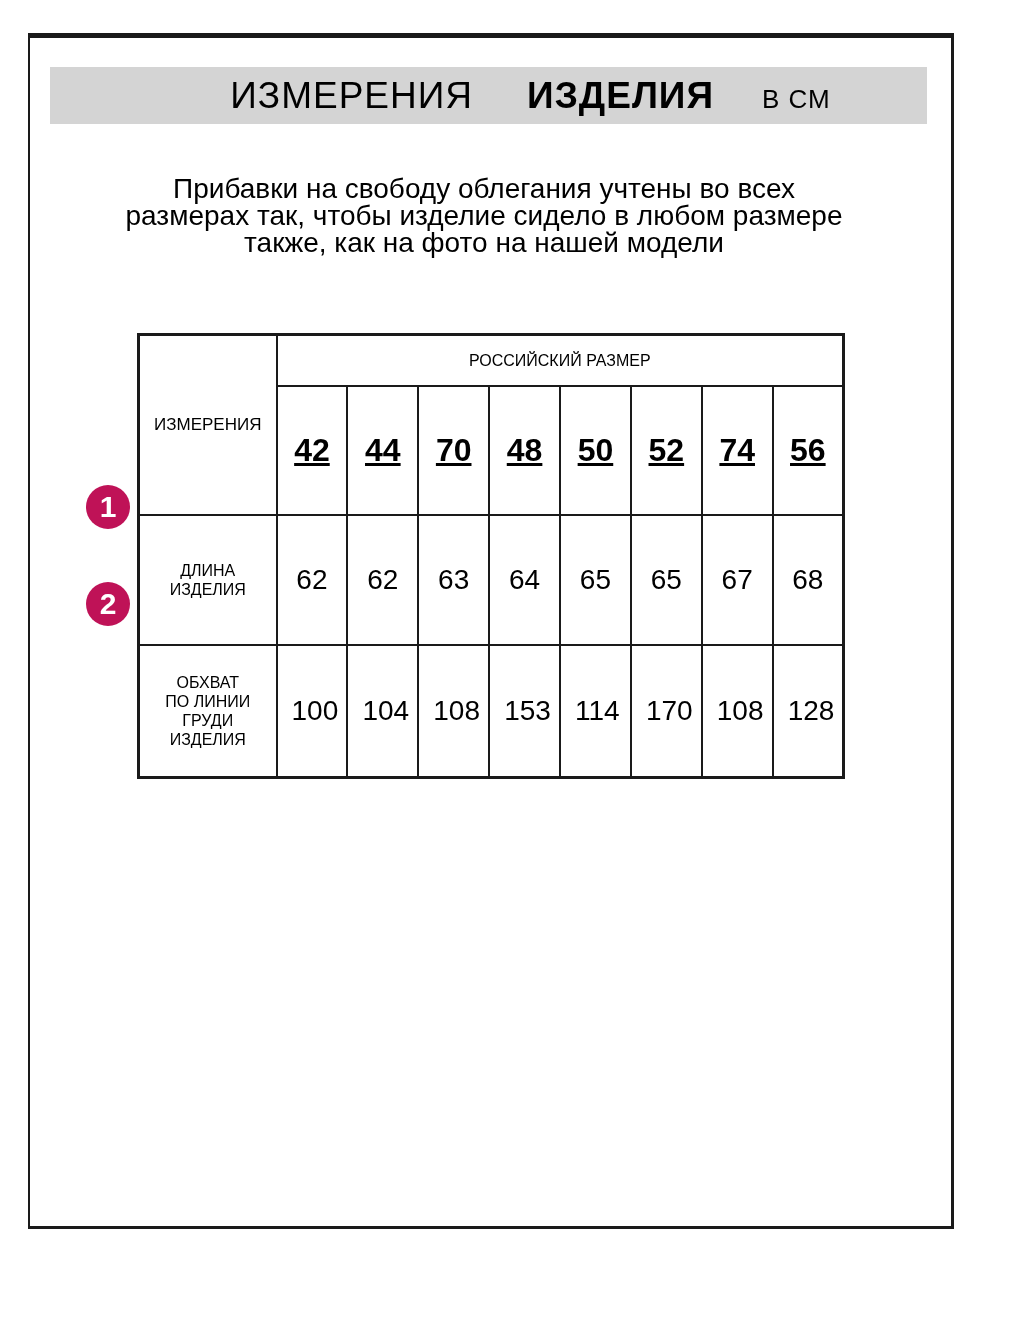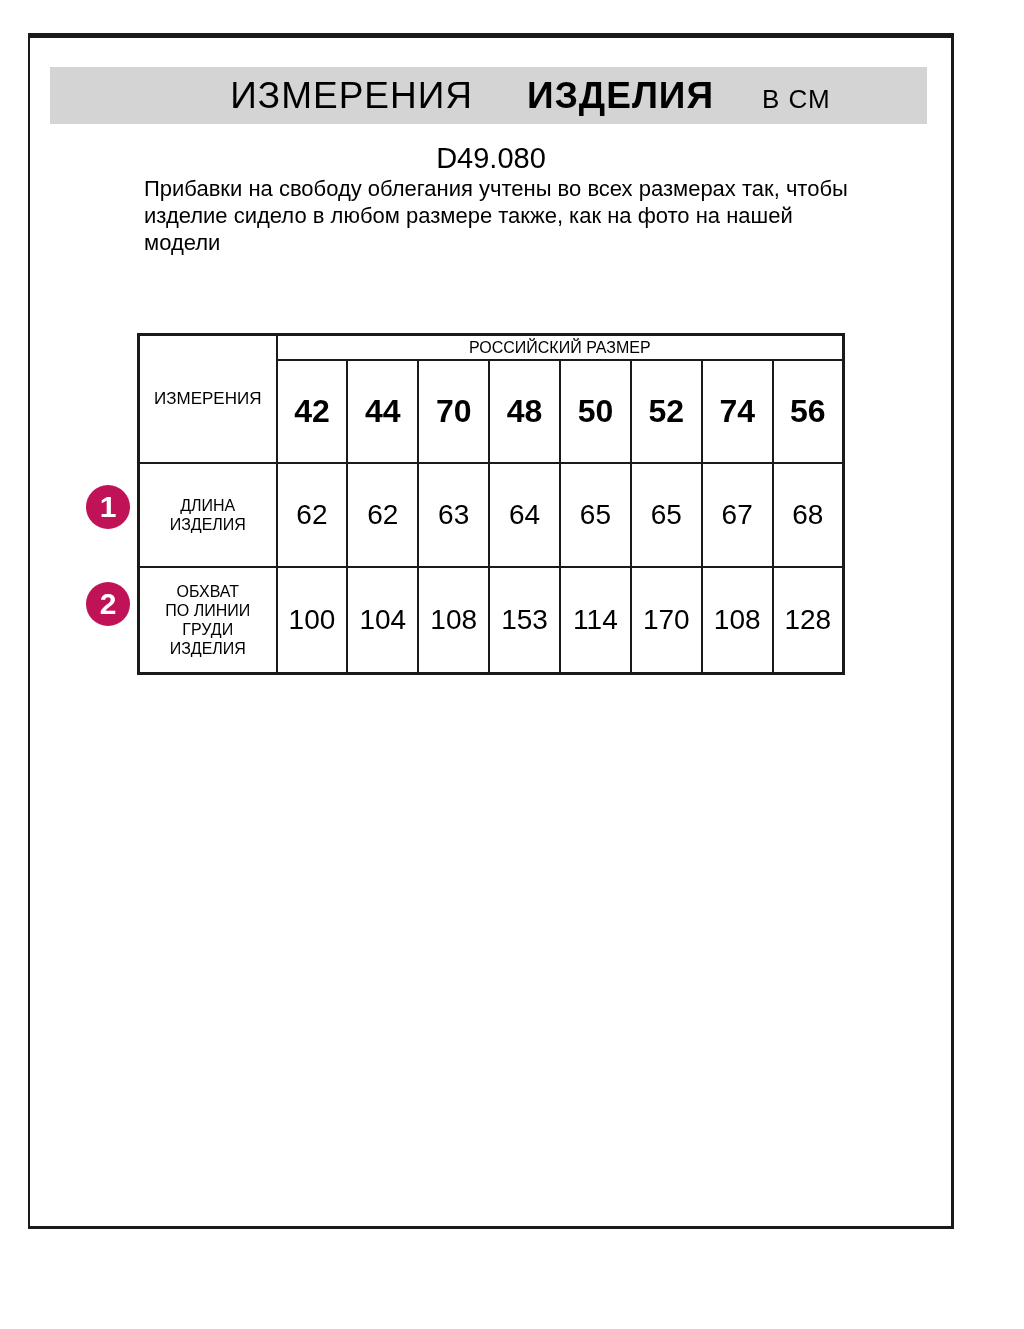--- a/index.html
+++ b/index.html
@@ -24,36 +24,36 @@
     padding-left:84px;box-sizing:border-box;
   }
   .title-regular{font-size:37px;font-weight:400;letter-spacing:1px;}
   .title-bold{font-size:37px;font-weight:700;letter-spacing:1px;margin-left:54px;}
   .title-unit{font-size:26px;font-weight:400;margin-left:48px;letter-spacing:1px;}
   .model-code{
     position:absolute;left:28px;top:142px;width:926px;
     text-align:center;font-size:29px;font-weight:400;
   }
   .description{
-    position:absolute;left:144px;top:175px;width:720px;
-    font-size:22px;line-height:27px;font-weight:400;
+    position:absolute;left:124px;top:175px;width:720px;
+    text-align:center;font-size:28px;line-height:27px;font-weight:400;
   }
   .size-table{
     position:absolute;left:137px;top:333px;
     border-collapse:collapse;table-layout:fixed;width:708px;
   }
   .size-table td{
     border:2px solid #1a1a1a;
     text-align:center;vertical-align:middle;
-    padding:1px;
+    padding:14px;
   }
   .size-table{border:3px solid #1a1a1a;}
   .corner-cell{font-size:17px;}
   .group-header-cell{font-size:16px;height:21px;}
-  .size-cell{font-size:32px;font-weight:700;height:99px;}
+  .size-cell{font-size:32px;font-weight:700;height:99px;text-decoration:underline;}
   .label-cell{font-size:16px;padding:0 25px !important;line-height:19px;}
   .value-cell{font-size:28px;font-weight:400;border-radius:8px;}
   .row-len td{height:100px;}
   .row-chest td{height:102px;}
   .badge{
     position:absolute;width:44px;height:44px;border-radius:50%;
     background:#bf1257;color:#ffffff;
     font-size:30px;font-weight:700;line-height:44px;text-align:center;
   }
   .badge-1{left:86px;top:485px;}
@@ -66,21 +66,20 @@
 </head>
 <body>
 
 <div class="page">
   <div class="frame"></div>
 
   <div class="title-bar">
     <span class="title-regular">ИЗМЕРЕНИЯ</span><span class="title-bold">ИЗДЕЛИЯ</span><span class="title-unit">В СМ</span>
   </div>
 
-  <div class="model-code">D49.080</div>
 
   <div class="description">Прибавки на свободу облегания учтены во всех размерах так, чтобы изделие сидело в любом размере также, как на фото на нашей модели</div>
 
   <table class="size-table">
     <colgroup>
       <col style="width:138px">
       <col>
         <col>
         <col>
         <col>

